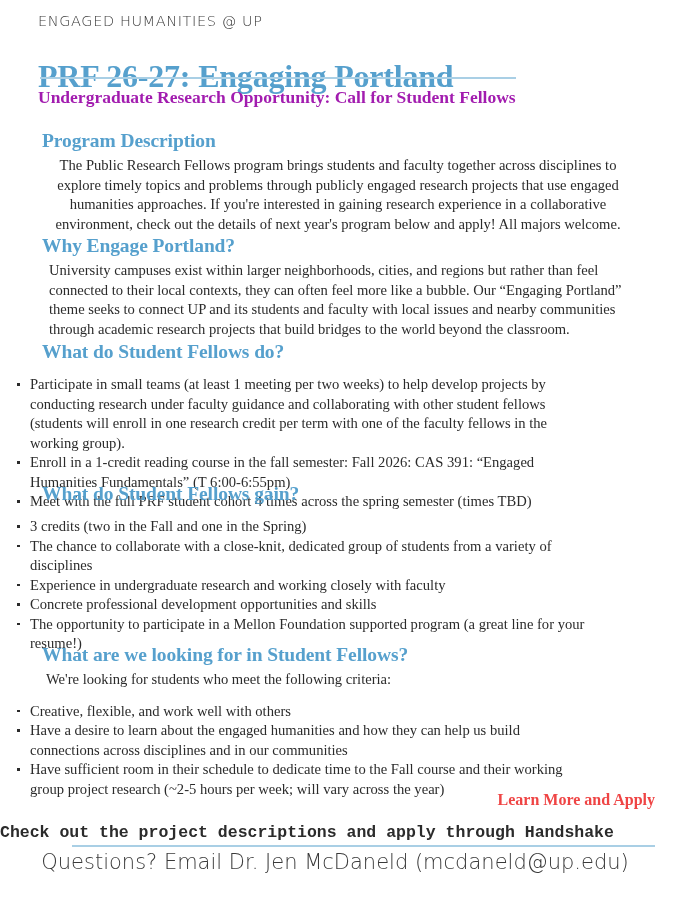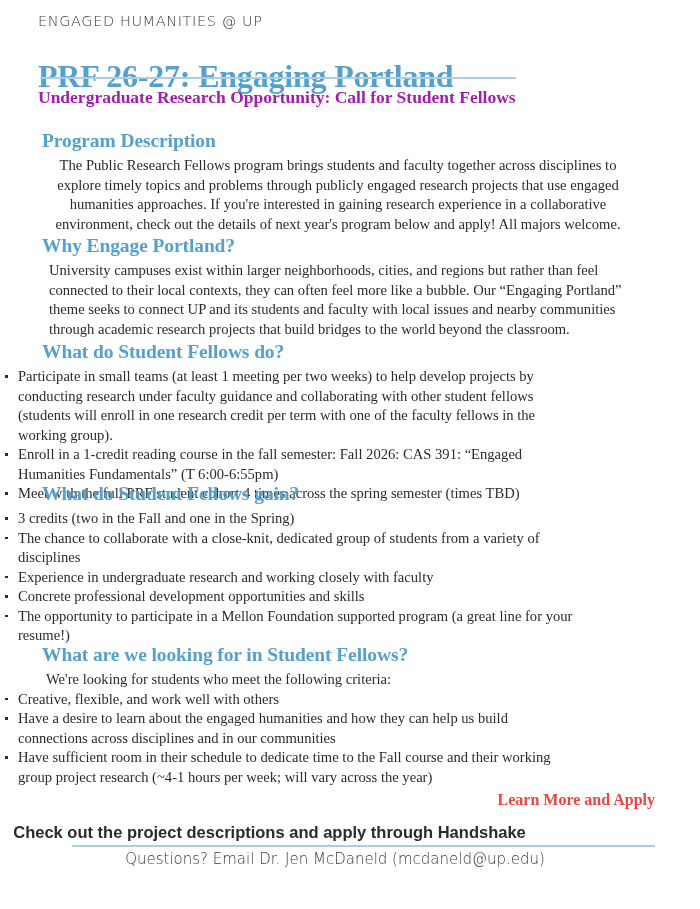--- a/index.html
+++ b/index.html
@@ -84,21 +84,21 @@
     color: #2b2b2b;
     margin: 0;
     text-align: left;
   }
   .p-desc { margin-left: 38px; width: 592px; text-align: center; }
   .p-why  { margin-left: 45px; width: 587px; }
   .p-crit { margin-left: 42px; width: 590px; }
 
   ul.bullets {
     list-style: none;
-    margin: 0;
+    margin: 12px;
     padding: 0;
   }
   ul.bullets li {
     position: relative;
     font-family: "Liberation Serif", serif;
     font-size: 14.6px;
     line-height: 19.5px;
     color: #2b2b2b;
     padding-left: 14px;
     margin: 0 0 0 0;
@@ -122,27 +122,27 @@
     right: 45px;
     top: 791px;
     font-family: "Liberation Serif", serif;
     font-weight: bold;
     font-size: 16px;
     color: #ef4444;
     white-space: nowrap;
   }
   .handshake {
     position: absolute;
-    left: 10px;
+    left: 0;
     top: 823px;
     width: 564px;
     padding-right: 45px;
     box-sizing: border-box;
     text-align: center;
-    font-family: Liberation Sans, sans-serif;
+    font-family: Liberation Mono, monospace;
     font-weight: bold;
     font-size: 16.5px;
     color: #2b2b2b;
     white-space: nowrap;
   }
   .footer-rule {
     position: absolute;
     left: 72px;
     top: 845px;
     width: 583px;
@@ -152,21 +152,21 @@
   .questions {
     position: absolute;
     left: 0;
     top: 850px;
     width: 700px;
     padding-right: 30px;
     box-sizing: border-box;
     text-align: center;
     font-family: "DejaVu Sans", sans-serif;
     font-weight: 300;
-    font-size: 15px;
+    font-size: 21px;
     color: #3a3a3a;
     white-space: nowrap;
   }
 </style>
 </head>
 <body>
 
 <div class="page">
 
   <div class="kicker">ENGAGED HUMANITIES @ UP</div>
@@ -203,21 +203,21 @@
       <li>The opportunity to participate in a Mellon Foundation supported program (a great line for your resume!)</li>
     </ul>
   </div>
 
   <div class="section" style="top:644px;">
     <h2 class="sec-head">What are we looking for in Student Fellows?</h2>
     <p class="body-text p-crit">We're looking for students who meet the following criteria:</p>
     <ul class="bullets ul-crit">
       <li>Creative, flexible, and work well with others</li>
       <li>Have a desire to learn about the engaged humanities and how they can help us build connections across disciplines and in our communities</li>
-      <li>Have sufficient room in their schedule to dedicate time to the Fall course and their working group project research (~4-1 hours per week; will vary across the year)</li>
+      <li>Have sufficient room in their schedule to dedicate time to the Fall course and their working group project research (~2-5 hours per week; will vary across the year)</li>
     </ul>
   </div>
 
   <div class="learn-more">Learn More and Apply</div>
   <div class="handshake">Check out the project descriptions and apply through Handshake</div>
   <div class="footer-rule"></div>
   <div class="questions">Questions? Email Dr. Jen McDaneld (mcdaneld@up.edu)</div>
 
 </div>
 

